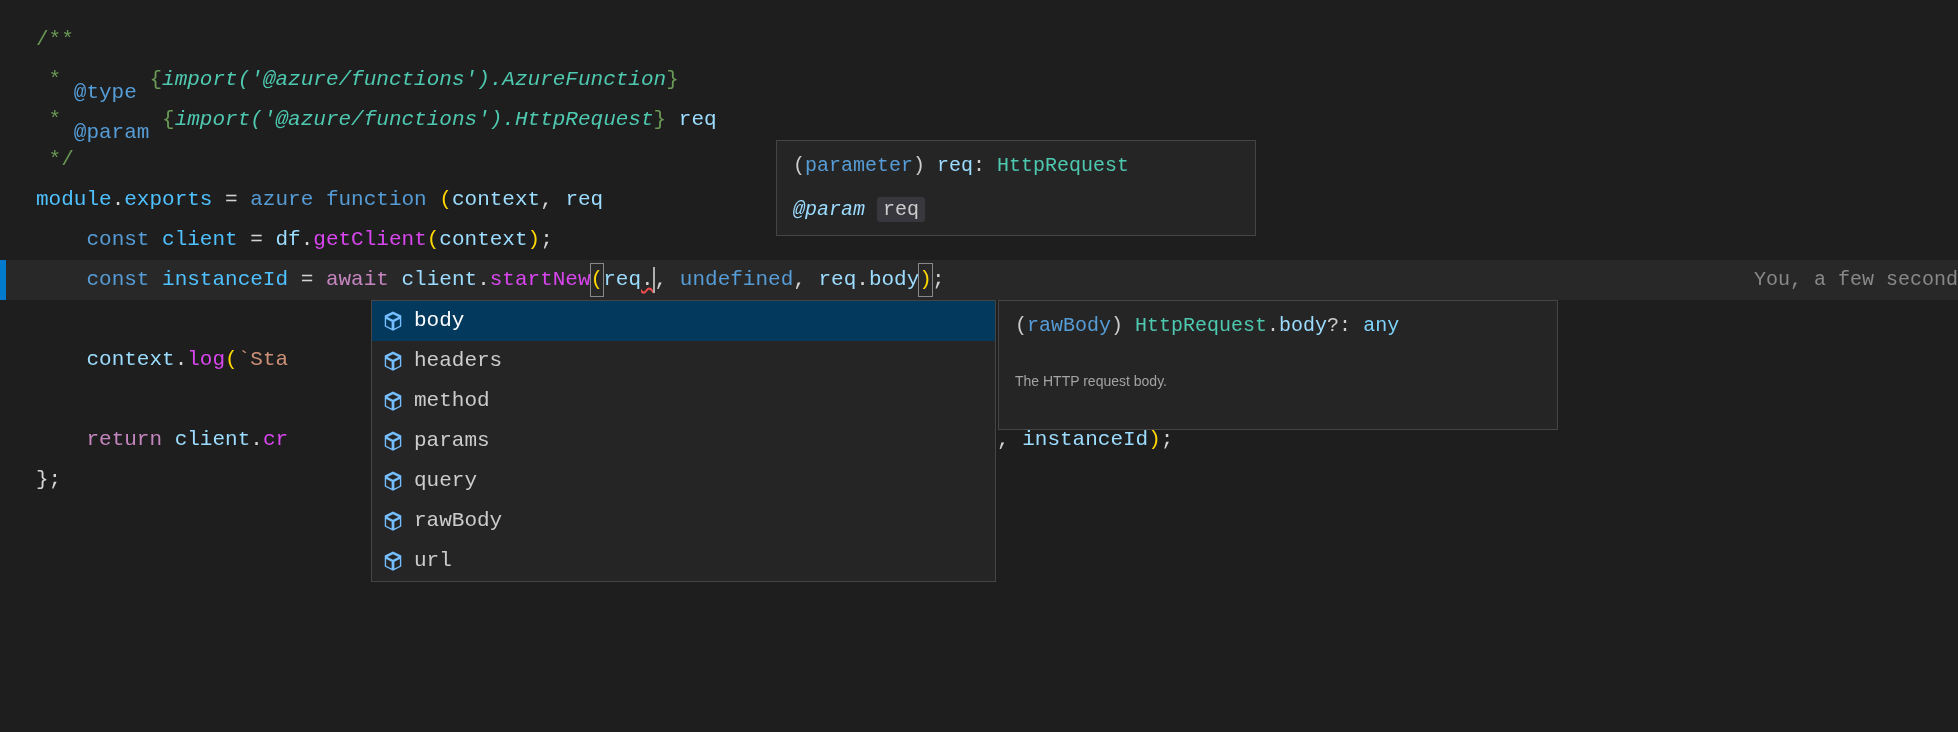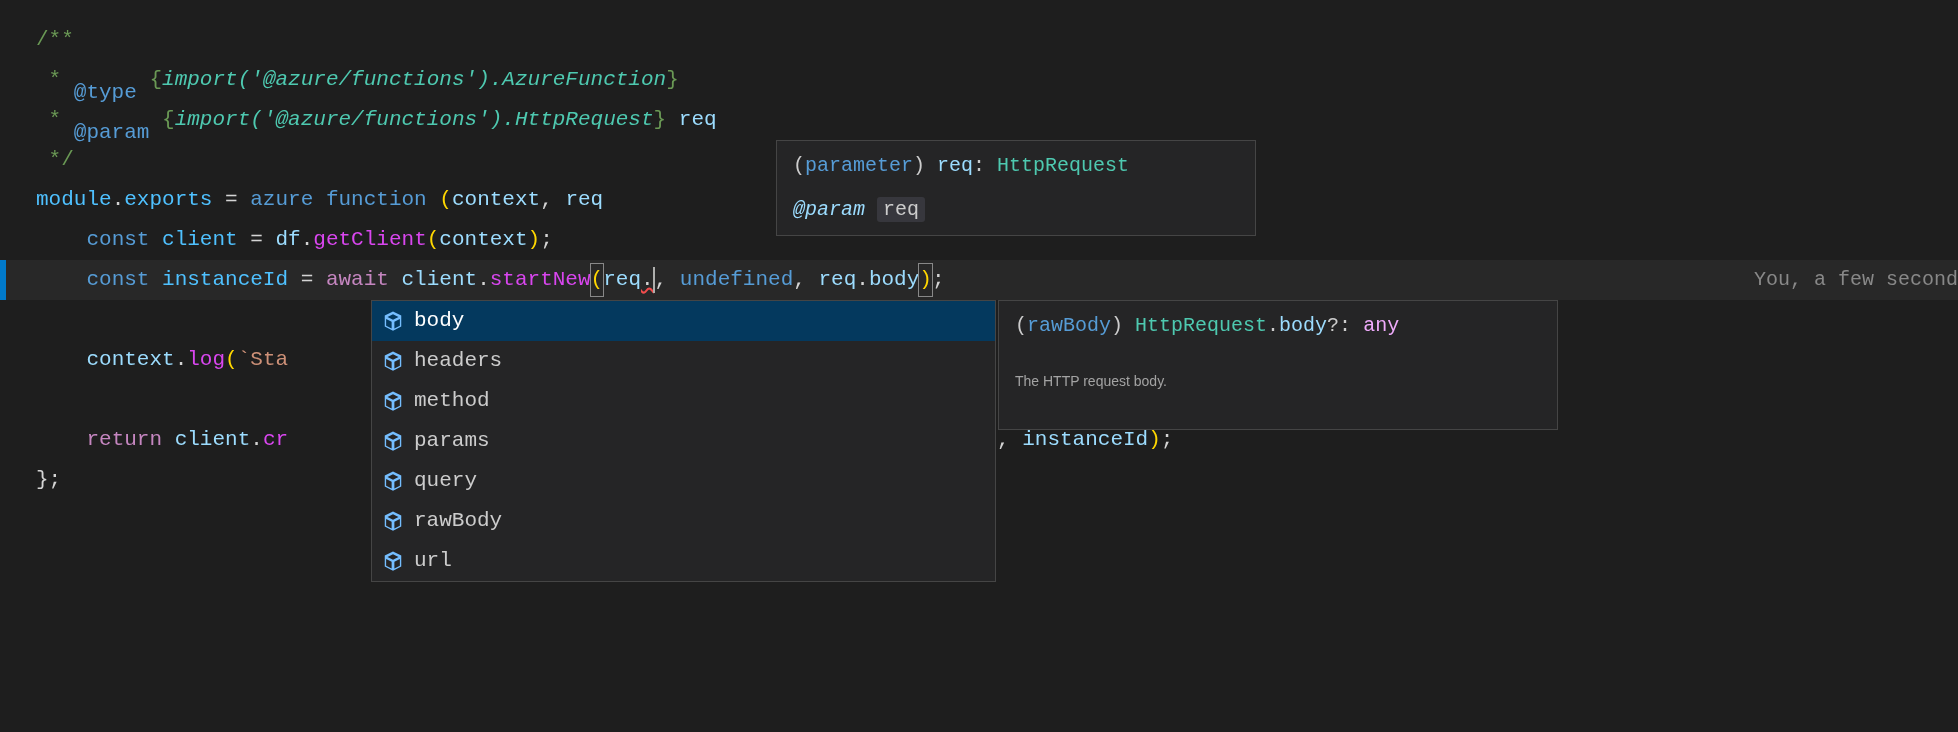--- a/index.html
+++ b/index.html
@@ -229,16 +229,16 @@
   <div class="autocomplete-item">
     <svg class="autocomplete-icon" viewBox="0 0 16 16">
         <path fill="#75beff" d="M8 1L2 4v8l6 3 6-3V4L8 1zm0 2l4 2-4 2-4-2 4-2zm-5 3.5l4 2v5l-4-2v-5zm10 0v5l-4 2v-5l4-2z"></path>
       </svg>
     <span>url</span>
   </div>
 </div>
 
 <div class="doc-panel" style="left:998px; top:300px; width:560px; height:130px;">
   <div class="sig">
-    <span>(</span><span style="color:#569cd6;">rawBody</span><span>) </span><span style="color:#4ec9b0;">HttpRequest</span><span>.</span><span style="color:#9cdcfe;">body</span><span>?: </span><span style="color:#f0abfc;">any</span>
+    <span>(</span><span style="color:#569cd6;">rawBody</span><span>) </span><span style="color:#4ec9b0;">HttpRequest</span><span>.</span><span style="color:#9cdcfe;">body</span><span>?: </span><span style="color:#7dd3fc;">any</span>
   </div>
   <div class="desc">The HTTP request body.</div>
 </div>
 
 </body></html>

